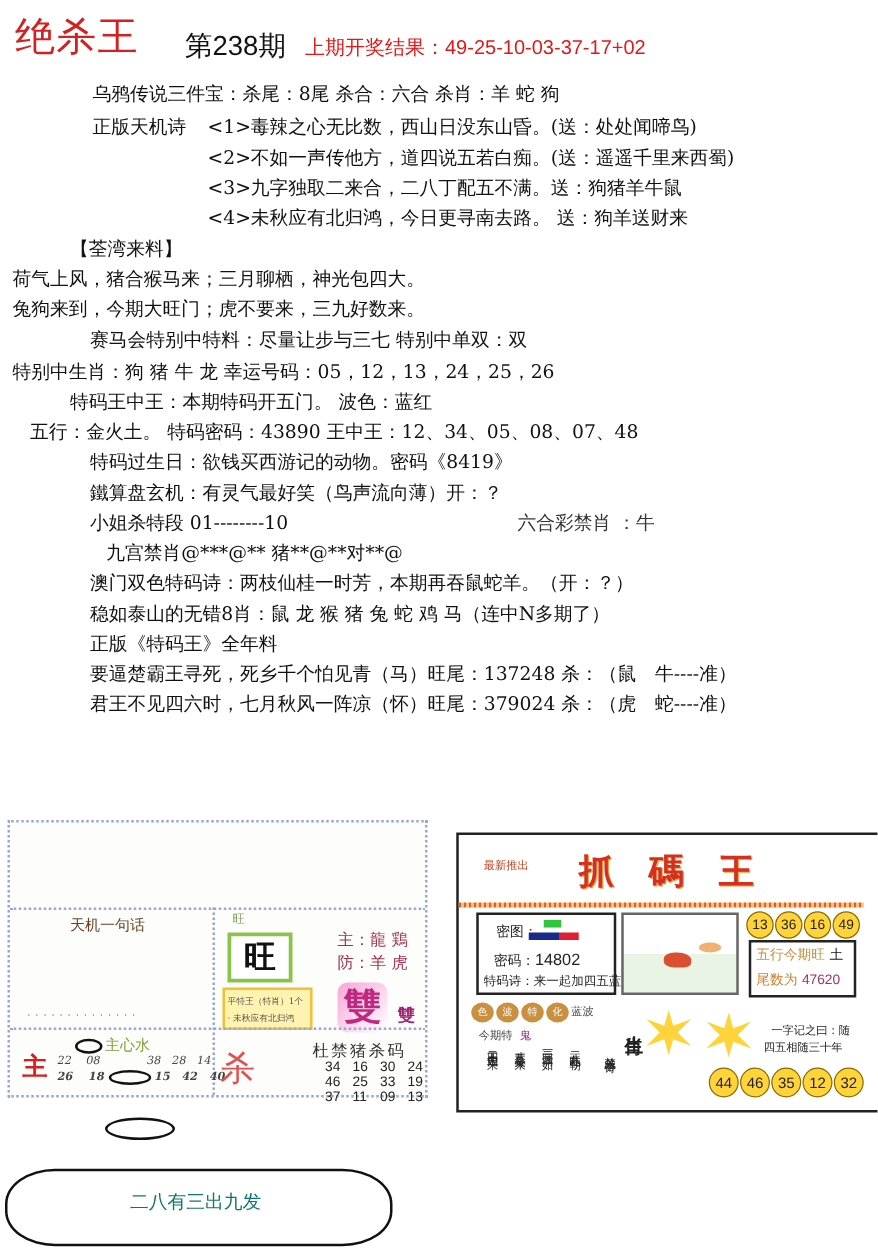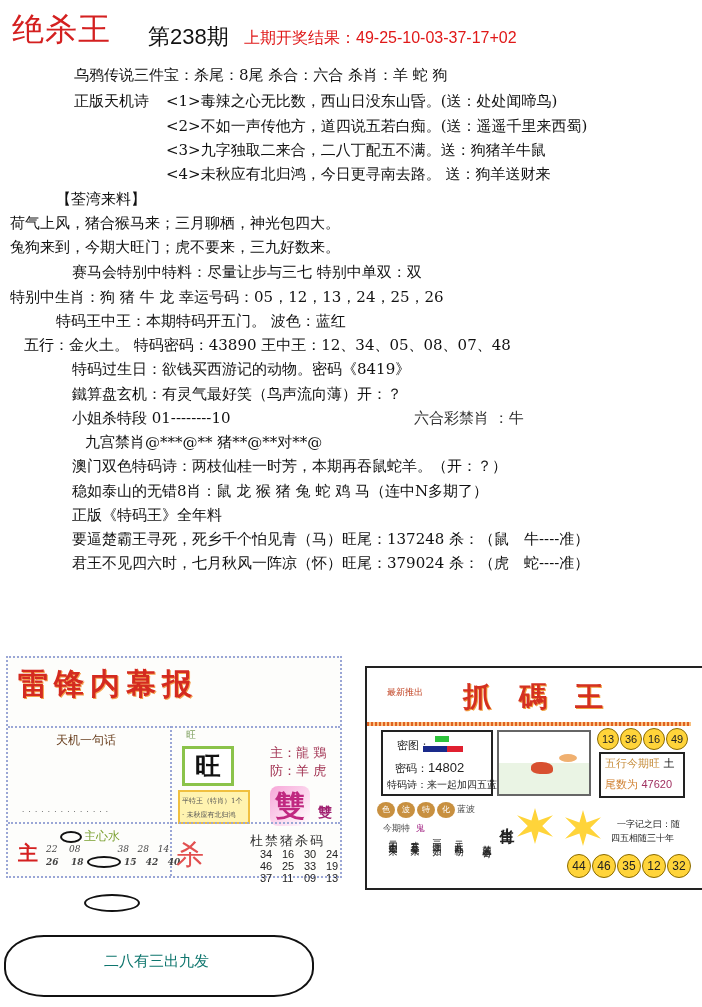--- a/index.html
+++ b/index.html
@@ -112,21 +112,20 @@
 <div class="abs line" style="left:72px;top:407px;">小姐杀特段 01--------10</div>
 <div class="abs line faint" style="left:414px;top:407px;">六合彩禁肖 ：牛</div>
 <div class="abs line" style="left:85px;top:431px;">九宫禁肖@***@** 猪**@**对**@</div>
 <div class="abs line" style="left:72px;top:455px;">澳门双色特码诗：两枝仙桂一时芳，本期再吞鼠蛇羊。（开：？）</div>
 <div class="abs line" style="left:72px;top:480px;">稳如泰山的无错8肖：鼠 龙 猴 猪 兔 蛇 鸡 马（连中N多期了）</div>
 <div class="abs line" style="left:72px;top:504px;">正版《特码王》全年料</div>
 <div class="abs line" style="left:72px;top:528px;">要逼楚霸王寻死，死乡千个怕见青（马）旺尾：137248 杀：（鼠　牛----准）</div>
 <div class="abs line" style="left:72px;top:552px;">君王不见四六时，七月秋风一阵凉（怀）旺尾：379024 杀：（虎　蛇----准）</div>
 
 <div class="abs panelL">
-  <div class="abs title">雷锋内幕报</div>
   <div class="sep" style="left:0;top:68px;width:332px;"></div>
   <div class="vsep" style="left:162px;top:68px;height:150px;"></div>
   <div class="abs tianji">天机一句话</div>
   <div class="abs tinyline">· · · · · · · · · · · · · ·</div>
   <div class="abs wangcap">旺</div>
   <div class="abs wangbox">旺</div>
   <div class="abs yellowbox">平特王（特肖）1个 · 未秋应有北归鸿</div>
   <div class="abs mainfang">
     <div>主：龍 鶏</div>
     <div>防：羊 虎</div>

